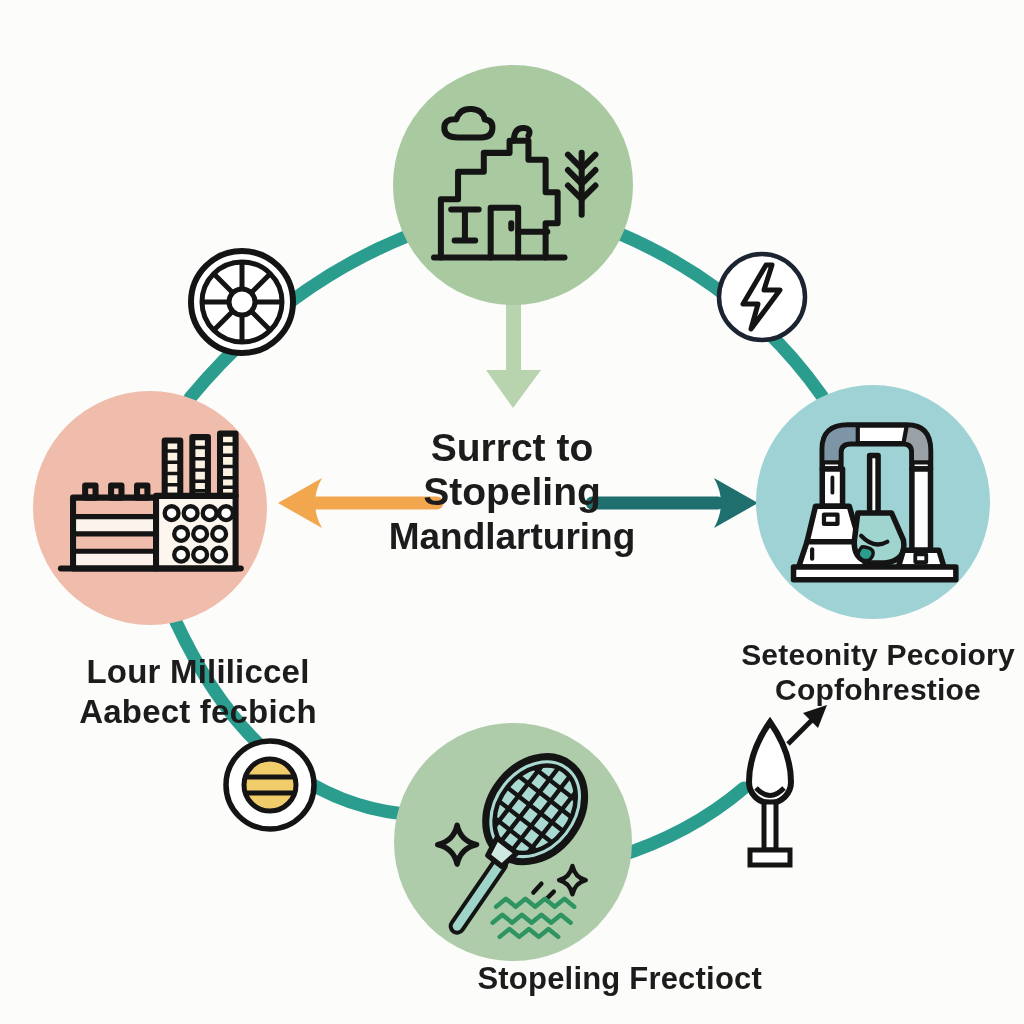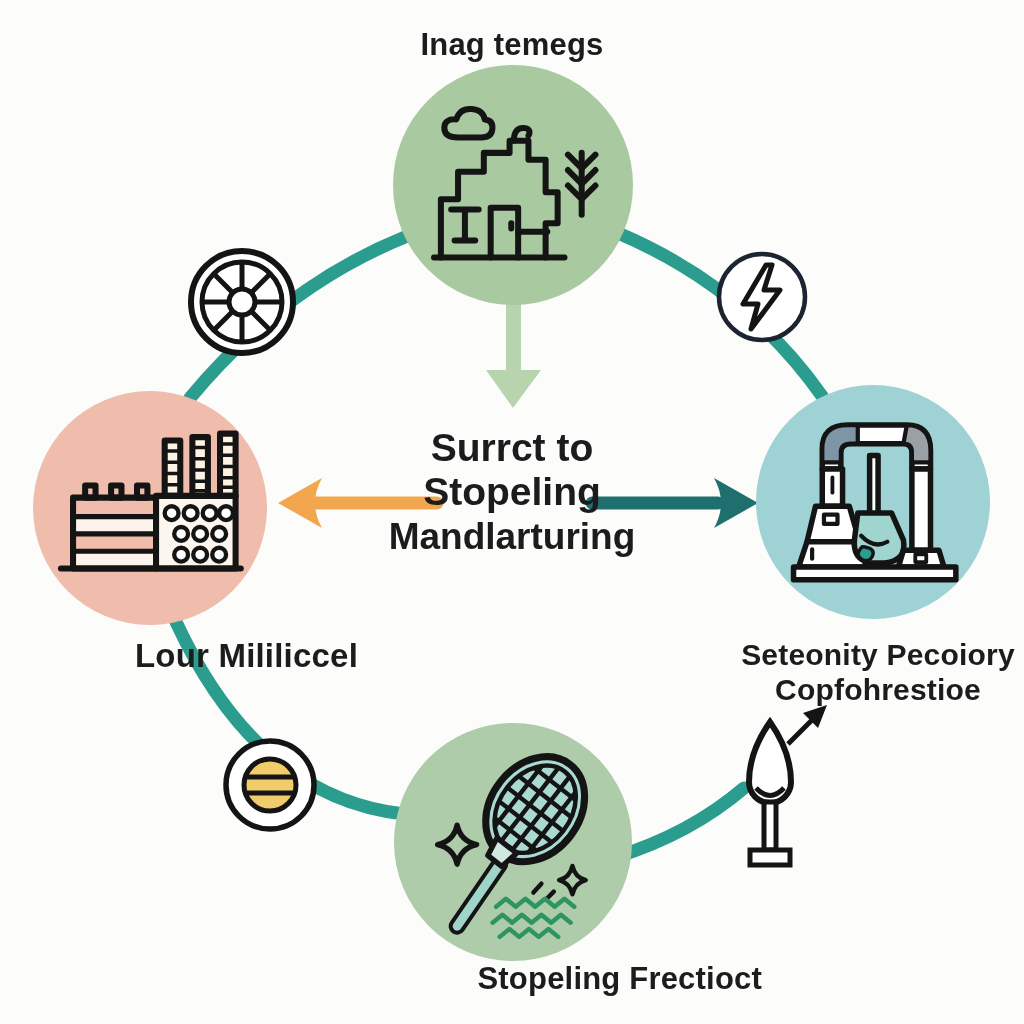--- a/index.html
+++ b/index.html
@@ -18,21 +18,21 @@
   .node{border-radius:50%;display:flex;align-items:center;justify-content:center;z-index:3;}
   .node-top{left:393px;top:65px;width:240px;height:240px;background:var(--node-top,#a9c9a1);}
   .node-left{left:33px;top:391px;width:234px;height:234px;background:var(--node-left,#f0bcab);}
   .node-right{left:756px;top:385px;width:234px;height:234px;background:var(--node-right,#9ed2d4);}
   .node-bottom{left:394px;top:723px;width:238px;height:238px;background:var(--node-bottom,#aecbaa);}
   
   .badge{z-index:4;}
   
   .label{z-index:5;font-weight:700;line-height:1.22;letter-spacing:.2px;}
   .label-top{left:262px;top:26px;width:500px;text-align:center;font-size:31px;}
-  .label-left{left:38px;top:636px;width:320px;text-align:right;font-size:33px;}
+  .label-left{left:38px;top:652px;width:320px;text-align:center;font-size:33px;}
   .label-right{left:728px;top:637px;width:300px;text-align:center;font-size:30px;line-height:1.18;}
   .label-bottom{left:262px;top:960px;width:500px;text-align:right;font-size:31px;}
   .center-text{left:312px;top:426px;width:400px;text-align:center;z-index:5;font-weight:600;}
   .center-text .l1{font-size:39px;line-height:1.12;}
   .center-text .l2{font-size:41px;line-height:1.12;letter-spacing:3px;}
   .center-text .l3{font-size:39px;line-height:1.15;}
   .center-text .l4{font-size:37px;line-height:1.18;}
 </style>
 </head>
 <body>
@@ -186,24 +186,24 @@
 
   <svg class="abs badge" style="left:700px;top:692px;" width="140" height="185" viewBox="0 0 140 185">
     <path d="M88 52 L114 26" stroke="#141414" stroke-width="5" fill="none"></path>
     <polygon points="127,13 103,21 118,36" fill="#141414"></polygon>
     <path d="M70 30 Q91 60 91 90 a21 21 0 0 1 -42 0 Q49 60 70 30 Z" fill="#fff" stroke="#141414" stroke-width="6"></path>
     <path d="M56 96 Q70 111 84 96" fill="none" stroke="#141414" stroke-width="5"></path>
     <rect x="64" y="110" width="12" height="48" fill="#fff" stroke="#141414" stroke-width="5"></rect>
     <rect x="50" y="158" width="40" height="15" fill="#fff" stroke="#141414" stroke-width="5"></rect>
   </svg>
 
-  <div class="abs label label-top">Inag temegs</div>
 
   <div class="abs label label-left">
     <div>Lour Mililiccel</div>
+    <div>Aabect fecbich</div>
   </div>
 
   <div class="abs label label-right">
     <div>Seteonity Pecoiory</div>
     <div>Copfohrestioe</div>
   </div>
 
   <div class="abs label label-bottom">Stopeling Frectioct</div>
 
   <div class="abs center-text">

